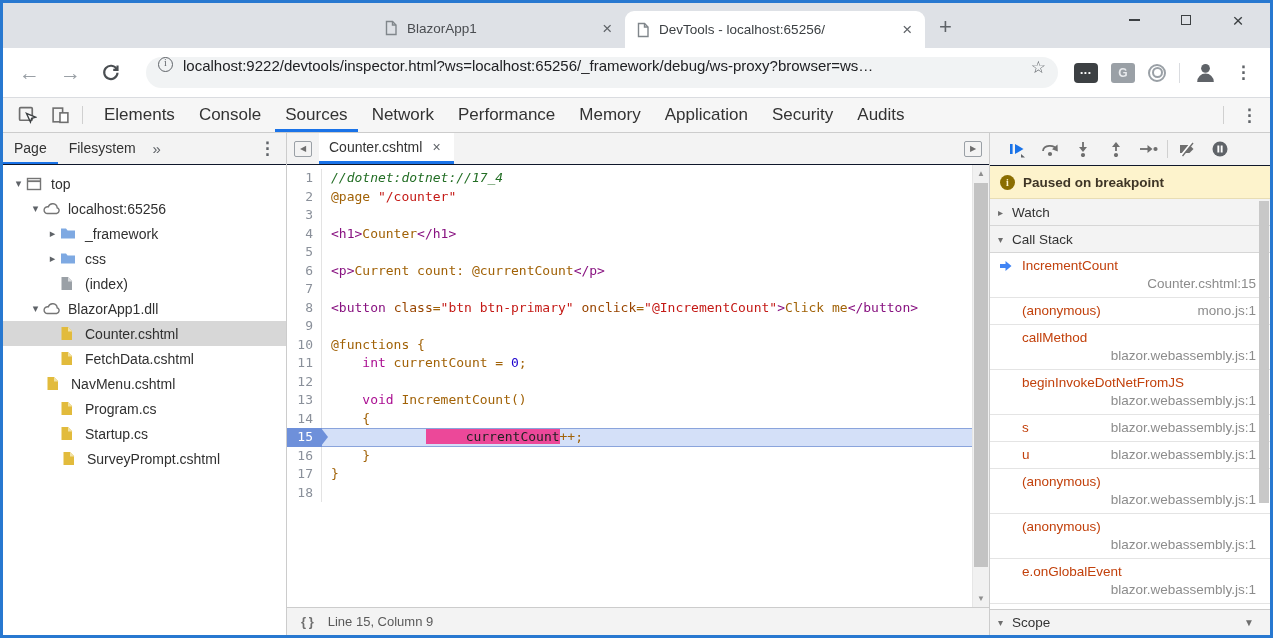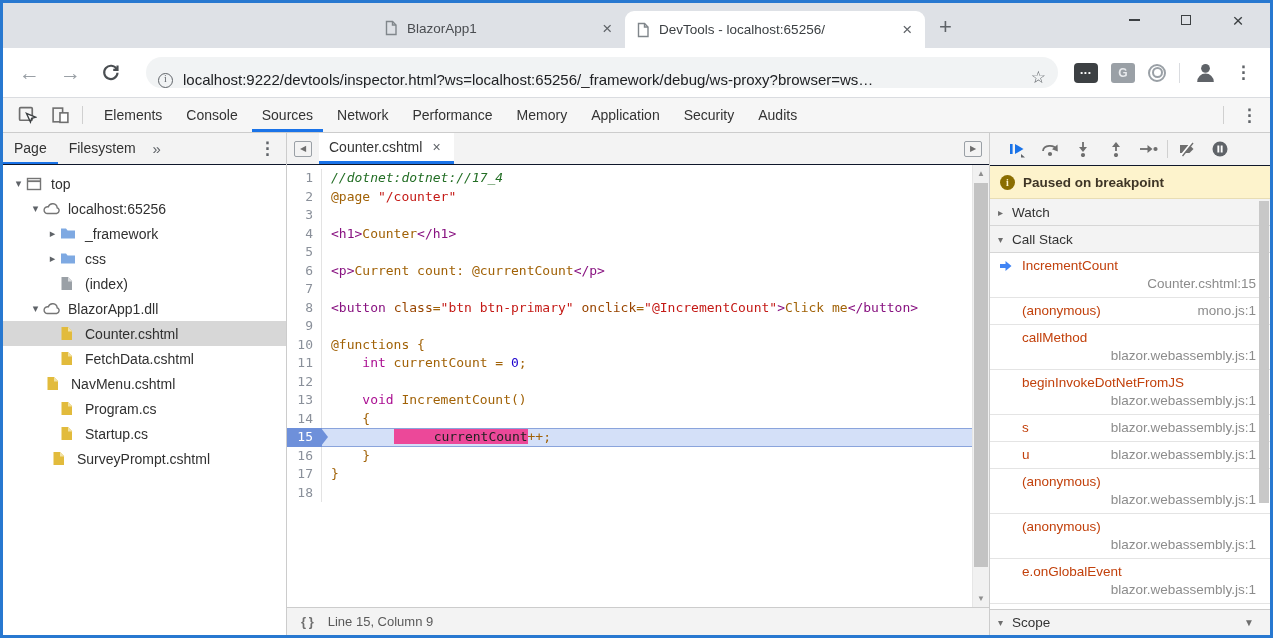--- a/index.html
+++ b/index.html
@@ -17,39 +17,39 @@
   .wincontrols { position:absolute; right:6px; top:0; height:34px; display:flex; }
   .winbtn { width:52px; height:34px; display:flex; align-items:center; justify-content:center; color:#3c4043; }
   .glyph-min { width:11px; height:1.5px; background:#3c4043; display:inline-block; }
   .glyph-max { width:10px; height:10px; border:1.5px solid #3c4043; display:inline-block; }
   .glyph-close { font-size:19px; line-height:1; }
 
   
   .urlrow { height:50px; background:#fff; display:flex; align-items:center; padding:0 14px 0 16px; border-bottom:1px solid #dadce0; }
   .navico { margin-right:20px; display:flex; align-items:center; }
   .arrow-gray { font-size:21px; color:#9aa0a6; line-height:1; }
-  .omnibox { flex:1; height:31px; background:#f1f3f4; border-radius:16px; display:flex; align-items:flex-end; padding:0 12px; margin:0 12px 0 6px; overflow:hidden; }
+  .omnibox { flex:1; height:31px; background:#f1f3f4; border-radius:16px; display:flex; align-items:flex-start; padding:0 12px; margin:0 12px 0 6px; overflow:hidden; }
   .info-i { width:15px; height:15px; border:1.6px solid #5f6368; border-radius:50%; position:relative; flex:none; margin-right:10px; }
   .info-i::after { content:'i'; position:absolute; left:0; right:0; top:-1px; text-align:center; font-size:10px; color:#5f6368; font-family:"Liberation Serif",serif; }
   .urltext { flex:1; font-size:15px; color:#202124; white-space:nowrap; overflow:hidden; }
   .star { font-size:17px; color:#5f6368; margin-left:8px; }
   .extrow { display:flex; align-items:center; gap:13px; margin-left:4px; }
   .ext-dots { width:24px; height:20px; border-radius:4px; background:#3c4043; color:#fff; font-size:8px; letter-spacing:1px; display:flex; align-items:center; justify-content:center; }
   .ext-g { width:24px; height:20px; border-radius:3px; background:#9aa0a6; color:#e8eaed; font-size:12px; font-weight:bold; display:flex; align-items:center; justify-content:center; }
   .ext-ring { width:18px; height:18px; border:2px solid #9aa0a6; border-radius:50%; display:flex; align-items:center; justify-content:center; }
   .ext-ring::after { content:''; width:7px; height:7px; border:2px solid #9aa0a6; border-radius:50%; }
   .vdiv { width:1px; height:20px; background:#dadce0; }
   .kebab { font-size:17px; font-weight:bold; color:#5f6368; padding:0 4px; }
 
   
   .dtbar { height:35px; background:#f6f6f6; border-bottom:1px solid #ccc; display:flex; align-items:stretch; padding-left:8px; }
   .toolico { display:flex; align-items:center; padding:0 7px; }
   .dtbar .vdiv { align-self:center; margin:0 5px; height:18px; background:#d0d0d0; }
   #main-tabs { display:flex; margin-left:4px; }
-  .dtab { display:flex; align-items:center; padding:0 10px; margin:0 2px; font-size:14px; color:#333; border-bottom:3px solid transparent; border-top:3px solid transparent; }
+  .dtab { display:flex; align-items:center; padding:0 10px; margin:0 2px; font-size:17px; color:#333; border-bottom:3px solid transparent; border-top:3px solid transparent; }
   .dtab.active { border-bottom-color:#1a73e8; }
   .dtbar-spacer { flex:1; }
   .dtbar .kebab { align-self:center; }
 
   
   .panels { display:flex; height:502px; }
 
   
   .sidebar { width:284px; border-right:1px solid #ccc; display:flex; flex-direction:column; background:#fff; }
   .subbar { height:32px; background:#f3f3f3; border-bottom:1px solid #0f172a; display:flex; align-items:stretch; flex:none; }
@@ -68,21 +68,21 @@
   
   .editor { flex:1; display:flex; flex-direction:column; border-right:1px solid #ccc; min-width:0; }
   .edtabs { height:32px; }
   .navbox { align-self:center; width:18px; height:16px; border:1px solid #9aa0a6; border-radius:2px; margin:0 7px; display:flex; align-items:center; justify-content:center; font-size:8px; color:#6e6e6e; }
   .edtab { display:flex; align-items:center; gap:7px; background:#fff; padding:0 10px; font-size:14px; color:#333; border-bottom:3px solid #1a73e8; }
   .codewrap { flex:1; display:flex; overflow:hidden; background:#fff; }
   #code { flex:1; padding-top:4px; font-family:"DejaVu Sans Mono", monospace; font-size:13px; overflow:hidden; }
   .cline { height:18.5px; line-height:18.5px; display:flex; white-space:pre; }
   .gut { width:35px; flex:none; text-align:right; padding-right:8px; color:#8a909a; border-right:1px solid #e3e3e3; }
   .ctext { padding-left:9px; }
-  .cline.exec { background:#d4e0f8; box-shadow:inset 0 1px 0 #8aa4dc, inset 0 -1px 0 #8aa4dc; }
+  .cline.exec { background:#d4e0f8; box-shadow:inset 0 1px 0 #8aa4dc, inset 0 -1px 0 #8aa4dc;gap:32px; }
   .gut.gexec { background:#6e90da; color:#fff; border-right-color:#6e90da; position:relative; }
   .gut.gexec::after { content:''; position:absolute; right:-7px; top:0; z-index:2; border-top:9.3px solid transparent; border-bottom:9.3px solid transparent; border-left:7px solid #6e90da; }
   .seg-com { color:#236e25; font-style:italic; }
   .seg-str { color:#c41a16; }
   .seg-kw  { color:#aa0d91; }
   .seg-num { color:#1c00cf; }
   .seg-tag { color:#881280; }
   .seg-attr{ color:#994500; }
   .seg-pln { color:#a16207; }
   .seg-tok { background:#ec4899; color:#222;padding-left:40px; }
@@ -331,21 +331,21 @@
           <div class="trow" style="padding-left: 42px;">
             <span class="tarrow"></span>
             <span class="ticon">
               <svg width="13" height="15" viewBox="0 0 13 15">
                 <path d="M1.5 1 h6.5 l4 4 v9 h-10.5 z" fill="#e2bb3c"></path>
                 <path d="M8 1 l4.5 4.5 h-4.5 z" fill="#f2e2a4"></path>
               </svg>
             </span>
             <span class="tlabel">Startup.cs</span>
           </div>
-          <div class="trow" style="padding-left: 34px;">
+          <div class="trow" style="padding-left: 44px;">
             <span class="tarrow"></span>
             <span class="ticon">
               <svg width="13" height="15" viewBox="0 0 13 15">
                 <path d="M1.5 1 h6.5 l4 4 v9 h-10.5 z" fill="#e2bb3c"></path>
                 <path d="M8 1 l4.5 4.5 h-4.5 z" fill="#f2e2a4"></path>
               </svg>
             </span>
             <span class="tlabel">SurveyPrompt.cshtml</span>
           </div>
         </div>

